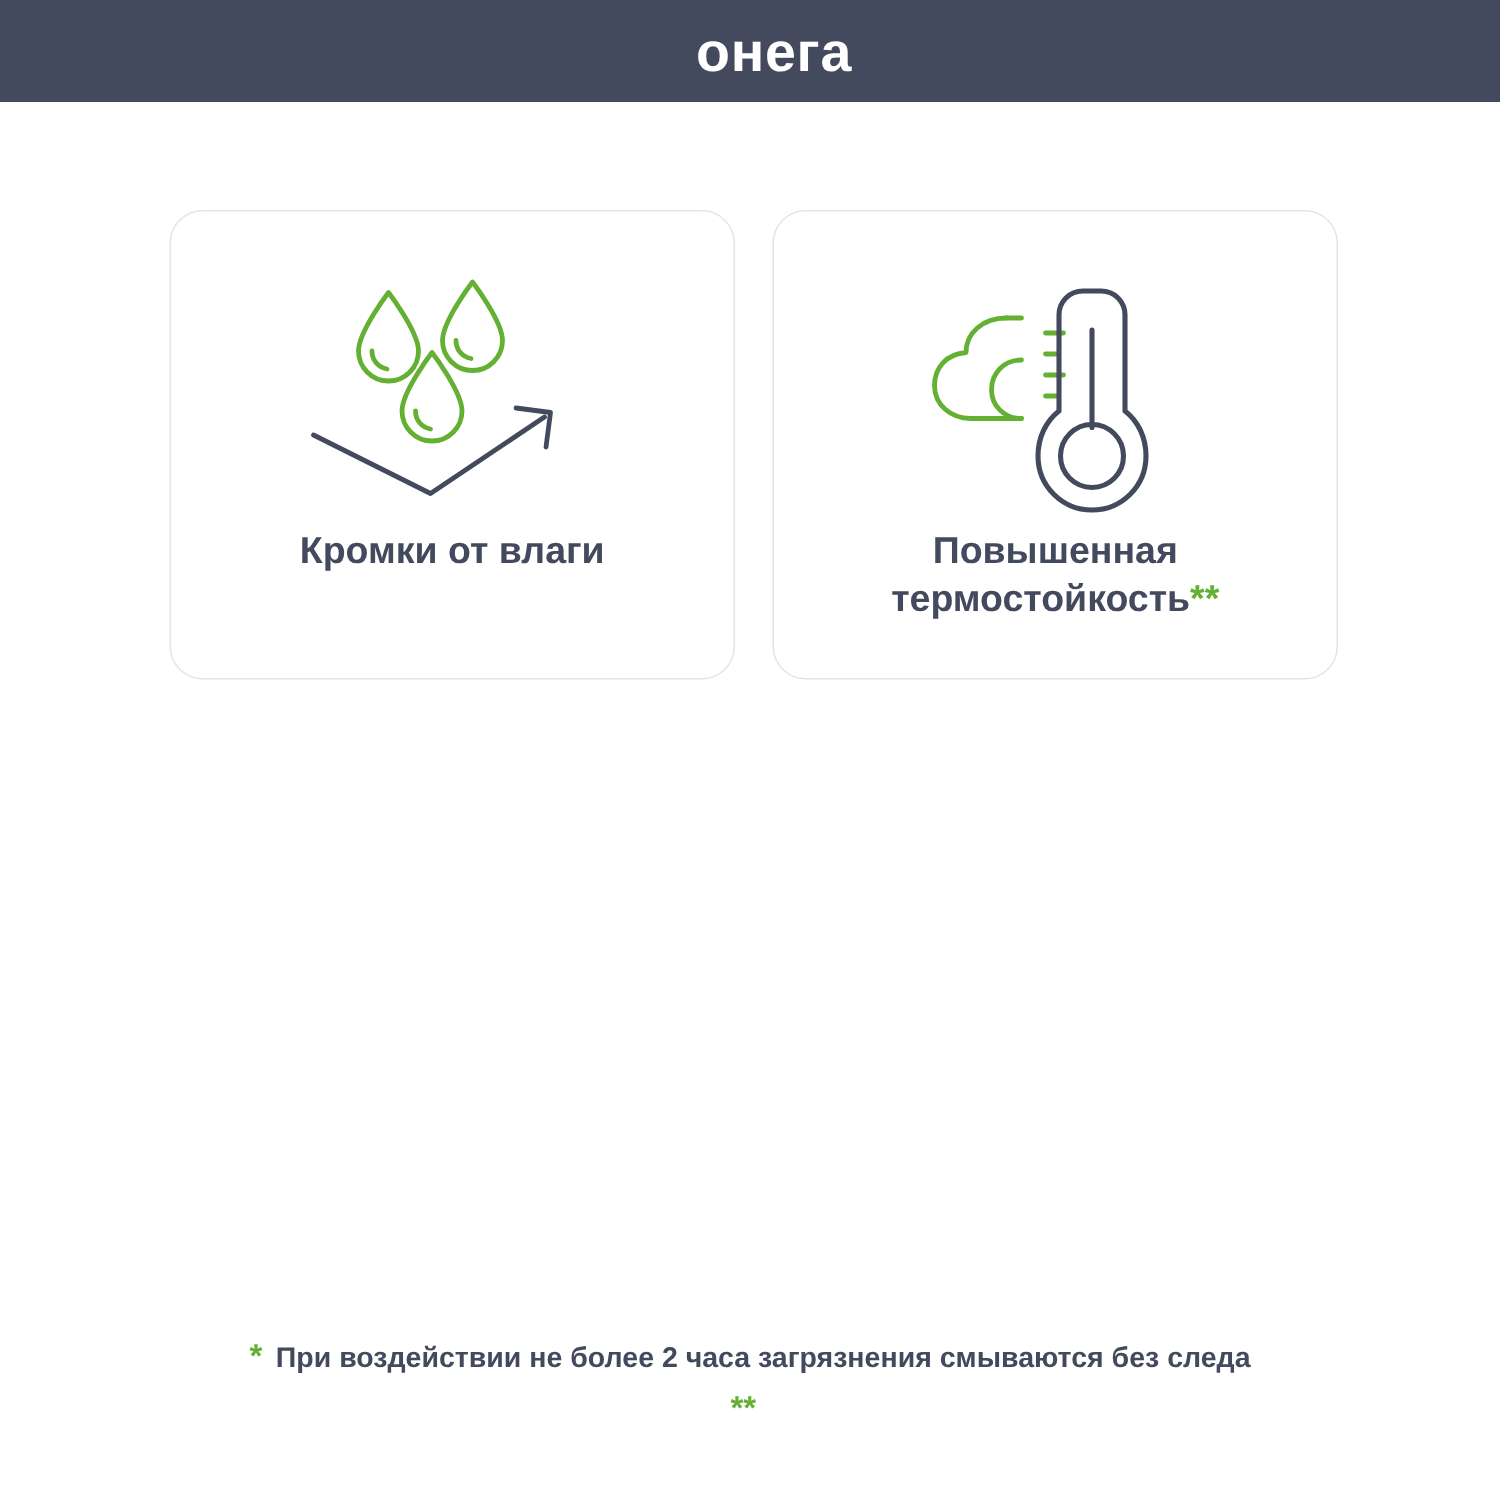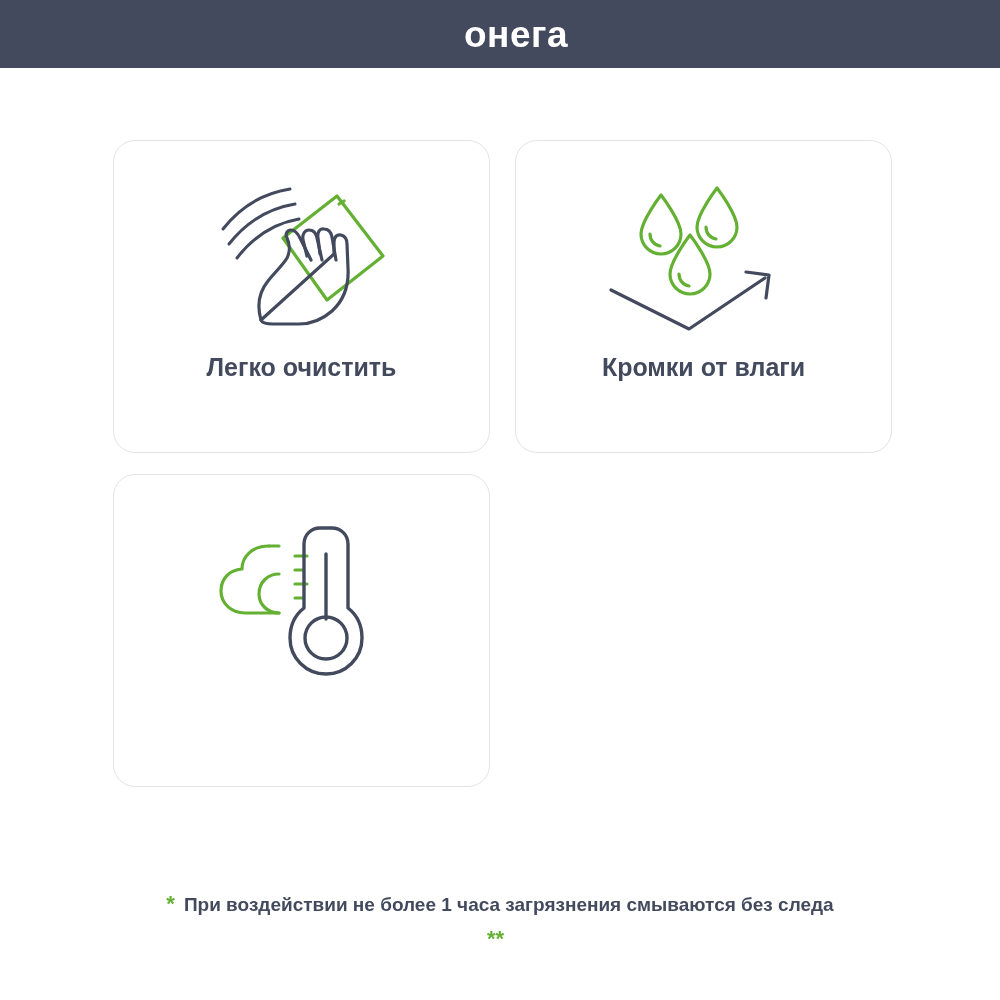--- a/index.html
+++ b/index.html
@@ -114,42 +114,20 @@
 <body>
 
 <div class="page">
 
   <div class="header">
     <div class="header-title">онега</div>
   </div>
 
   <div class="grid">
 
-    <div class="card">
-      <div class="card-icon">
-        <svg width="230" height="180" viewBox="0 0 230 180">
-          <g class="stroke-green" stroke-width="3.2">
-            <path d="M96 66 L150 24 L196 84 L140 128 Z"></path>
-            <path d="M152 32 L157 29"></path>
-          </g>
-          <g class="stroke-dark" stroke-width="3">
-            <path d="M36 57 C54 34 78 21 103 17"></path>
-            <path d="M42 72 C60 49 84 36 108 32"></path>
-            <path d="M50 86 C67 64 89 51 112 47"></path>
-          </g>
-          <g class="stroke-dark" stroke-width="3.2">
-            <path d="M74 148 C70 134 72 120 81 109 C88 100 96 93 100 86 C103 80 103 72 100 66 C98 62 100 58 104 58 C107 58 110 60 113 66 L124 88"></path>
-            <path d="M120 84 L116 68 C115 62 118 58 122 58 C126 58 129 61 130 66 L135 88"></path>
-            <path d="M133 82 L131 66 C130 60 133 56 137 57 C141 57 144 60 145 65 L149 88"></path>
-            <path d="M147 82 L147 70 C147 65 150 62 154 63 C158 64 160 67 160 72 L161 96 C162 113 157 128 145 139 C136 147 124 152 112 152 L86 152 C80 152 75 151 74 148 Z"></path>
-          </g>
-        </svg>
-      </div>
-      <div class="card-label"><span>Легко очистить</span><span class="ast"></span></div>
-    </div>
 
 
     <div class="card">
       <div class="card-icon">
         <svg width="230" height="180" viewBox="0 0 230 180">
           <g class="stroke-green" stroke-width="3.2">
             <path d="M72 23 C72 23 52 49 52 62 C52 73 61 82 72 82 C83 82 92 73 92 62 C92 49 72 23 72 23 Z"></path>
             <path d="M61 62 C61 68 65 73 71 74"></path>
             <path d="M128 16 C128 16 108 42 108 55 C108 66 117 75 128 75 C139 75 148 66 148 55 C148 42 128 16 128 16 Z"></path>
             <path d="M117 55 C117 61 121 66 127 67"></path>
@@ -174,27 +152,28 @@
             <path d="M92 40 C88 40 85 40 82 40"></path>
             <path d="M108 50 L120 50 M108 64 L116 64 M108 78 L120 78 M108 92 L116 92"></path>
           </g>
           <g class="stroke-dark" stroke-width="3.4">
             <path d="M133 22 C124 22 117 29 117 38 L117 102 C108 109 103 120 103 132 C103 152 119 168 139 168 C159 168 175 152 175 132 C175 120 170 109 161 102 L161 38 C161 29 154 22 145 22 Z"></path>
             <circle cx="139" cy="132" r="21"></circle>
             <path d="M139 113 L139 48"></path>
           </g>
         </svg>
       </div>
+      <div class="card-label"><span>Повышенная термостойкость</span><span class="ast">**</span></div>
     </div>
 
   </div>
 
   <div class="footnotes">
     <div class="footnote">
       <span class="footnote-mark">*</span>
-      <span class="footnote-text">При воздействии не более 1 часа загрязнения смываются без следа</span>
+      <span class="footnote-text">При воздействии не более 2 часа загрязнения смываются без следа</span>
     </div>
     <div class="footnote">
       <span class="footnote-mark">**</span>
     </div>
   </div>
 
 </div>
 
 </body></html>

